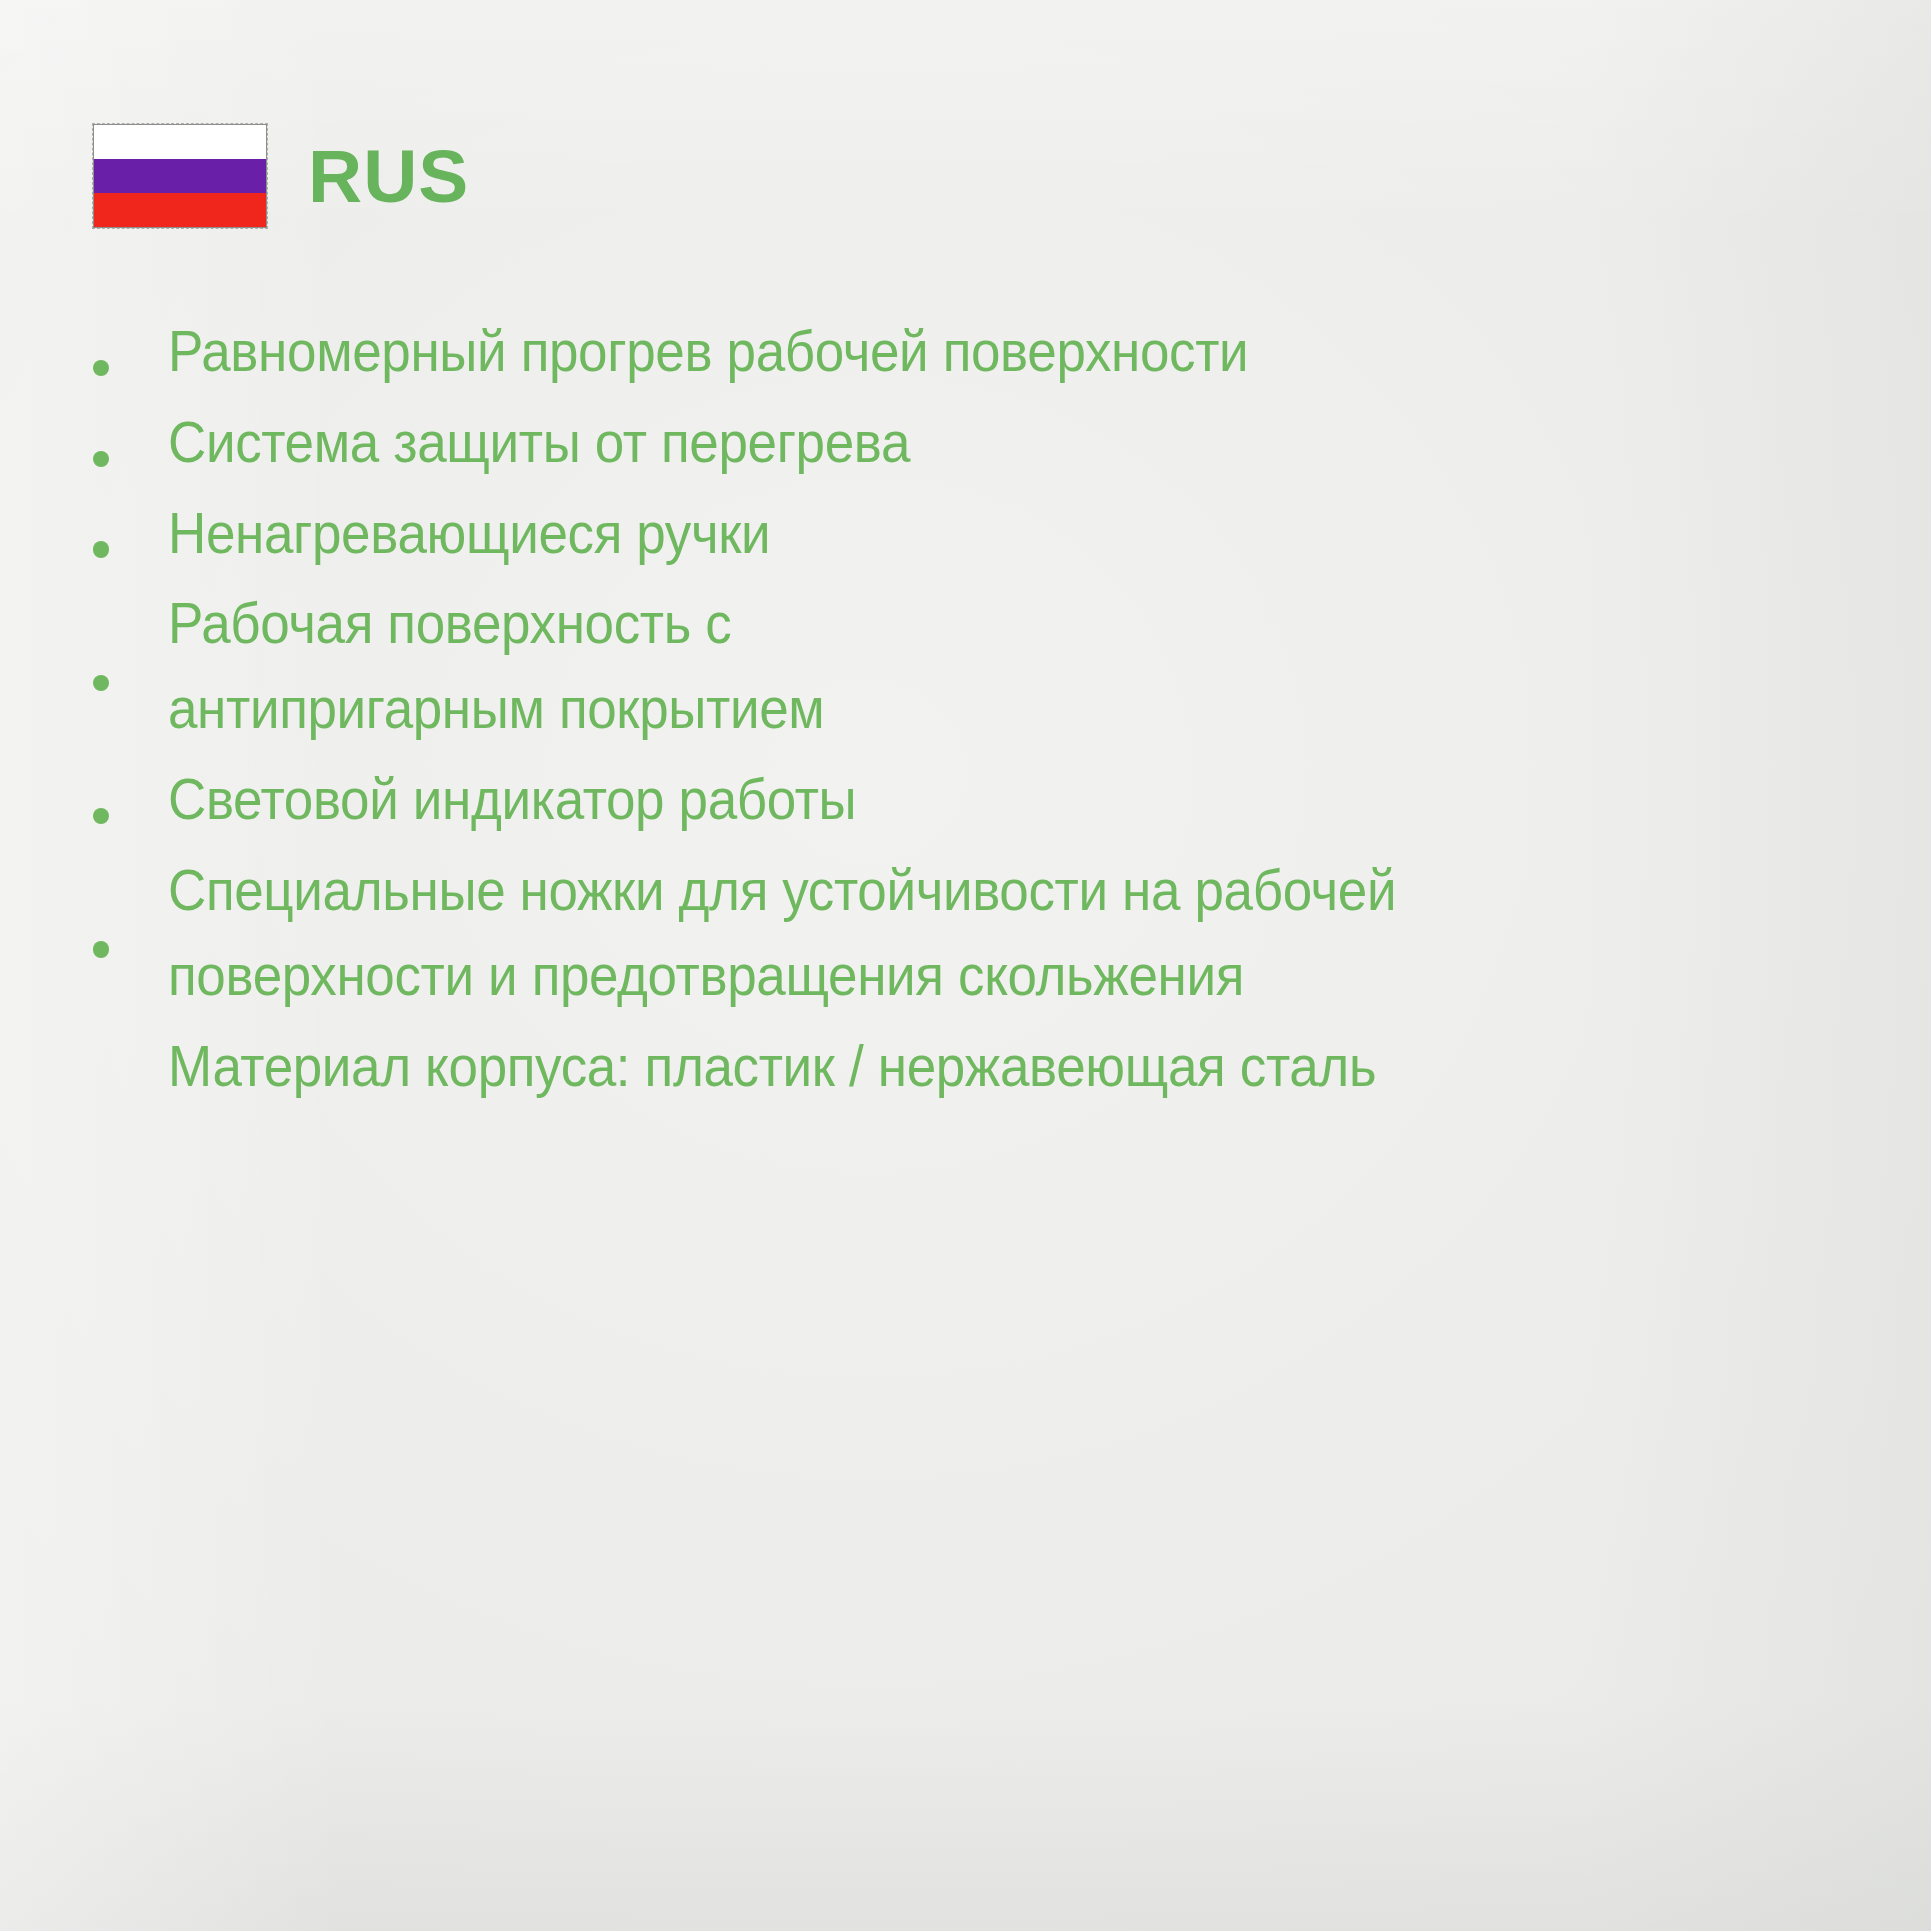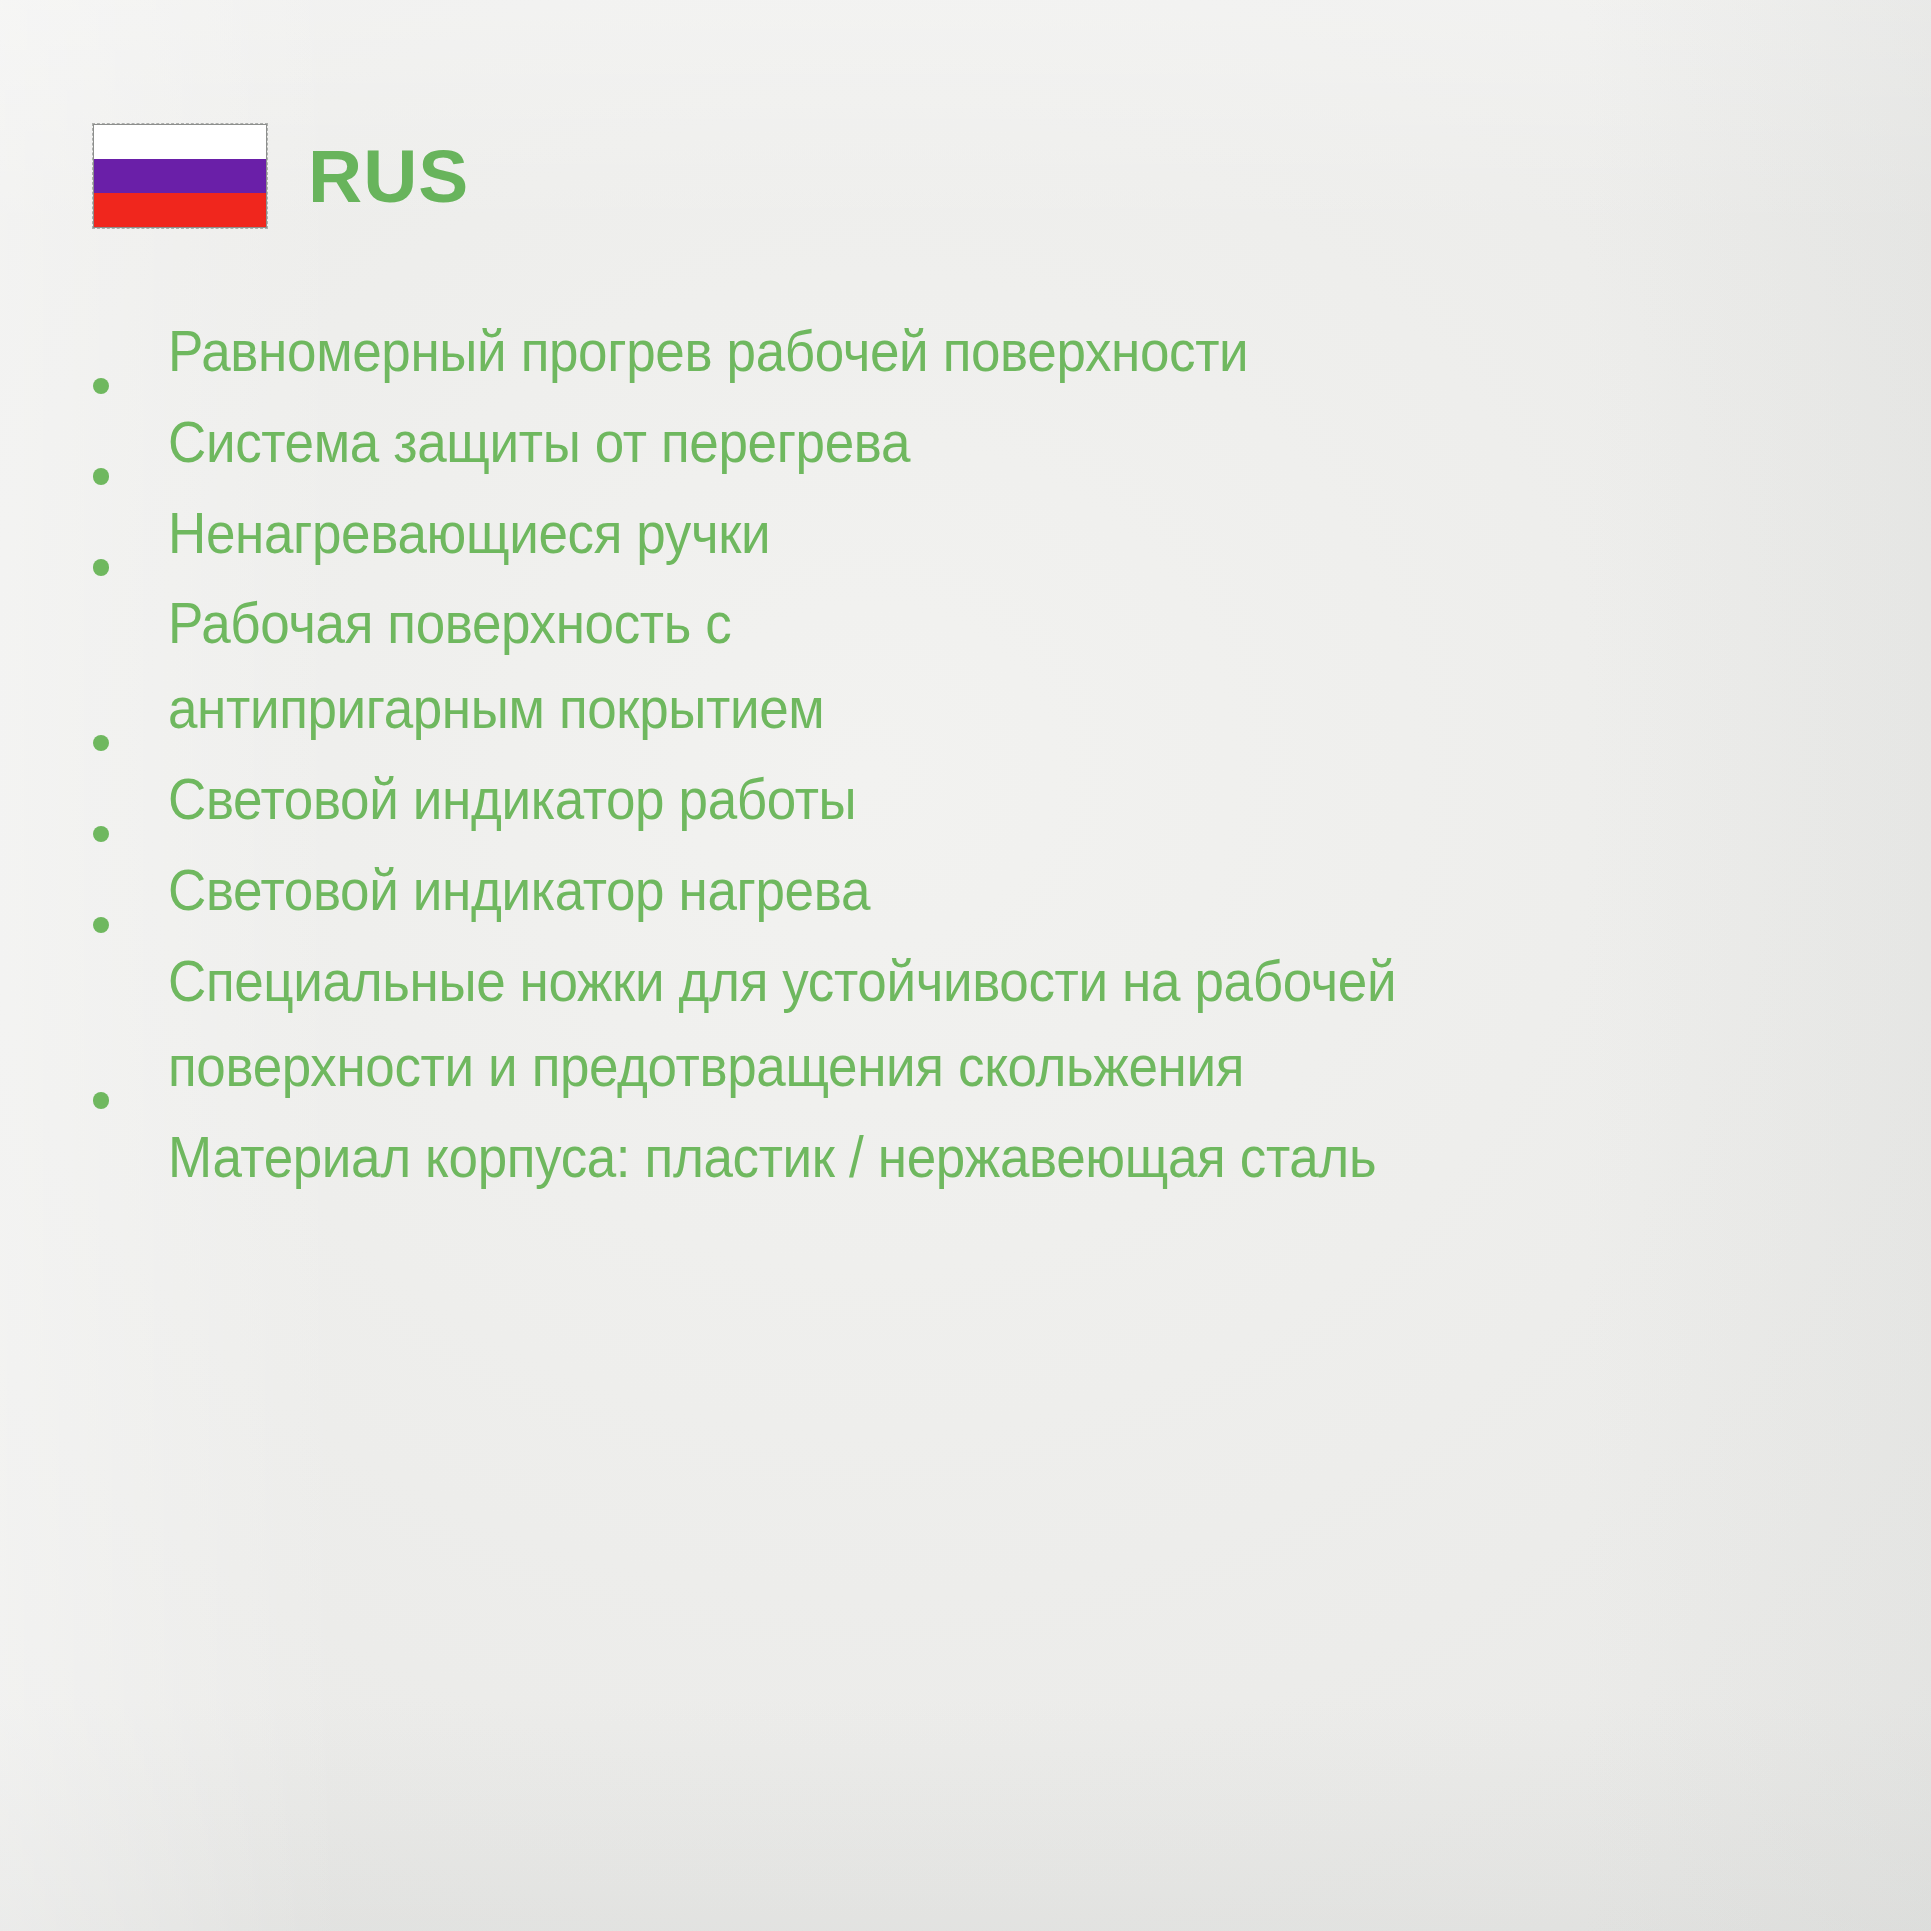--- a/index.html
+++ b/index.html
@@ -79,21 +79,21 @@
 
   
   .features {
     position: absolute;
     left: 93px;
     top: 309px;
     right: 58px;
   }
   .feature-row {
     display: flex;
-    align-items: flex-end;
+    align-items: center;
     margin-bottom: 5.8px;
   }
   .bullet-cell {
     width: 75px;
     flex: 0 0 75px;
     display: flex;
     justify-content: flex-start;
     align-items: flex-start;
     padding-top: 33px;
   }
@@ -164,26 +164,20 @@
       <div class="feature-row">
         <div class="bullet-cell">
           <span class="bullet-dot" style="background: rgb(111, 184, 95);"></span>
         </div>
         <div class="feature-text" style="color: rgb(111, 184, 95);"><span class="wrap-line">Световой индикатор работы</span></div>
       </div>
       <div class="feature-row">
         <div class="bullet-cell">
           <span class="bullet-dot" style="background: rgb(111, 184, 95);"></span>
         </div>
-        <div class="feature-text" style="color: rgb(111, 184, 95);"><span class="wrap-line">Световой индикатор нагрева</span></div>
-      </div>
-      <div class="feature-row">
-        <div class="bullet-cell">
-          <span class="bullet-dot" style="background: rgb(111, 184, 95);"></span>
-        </div>
         <div class="feature-text" style="color: rgb(111, 184, 95);"><span class="wrap-line">Специальные ножки для устойчивости на рабочей</span><span class="wrap-line">поверхности и предотвращения скольжения</span></div>
       </div>
       <div class="feature-row">
         <div class="bullet-cell no-bullet">
           <span class="bullet-dot" style="background: transparent;"></span>
         </div>
         <div class="feature-text" style="color: rgb(111, 184, 95);"><span class="wrap-line">Материал корпуса: пластик / нержавеющая сталь</span></div>
       </div>
     </div>
 

